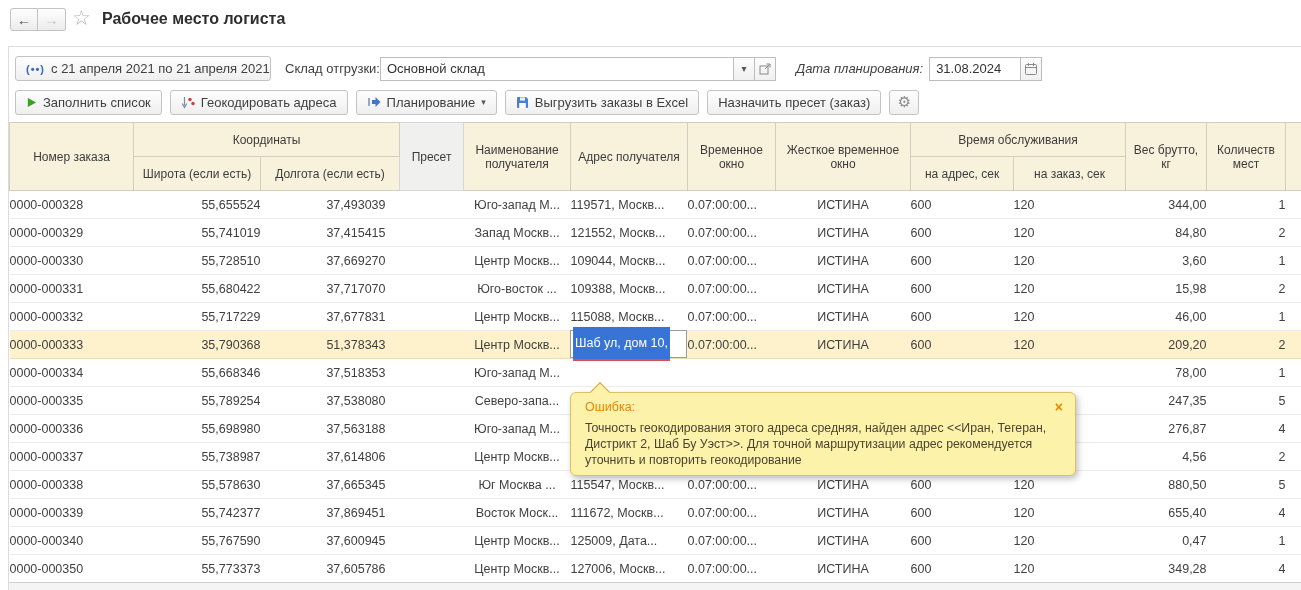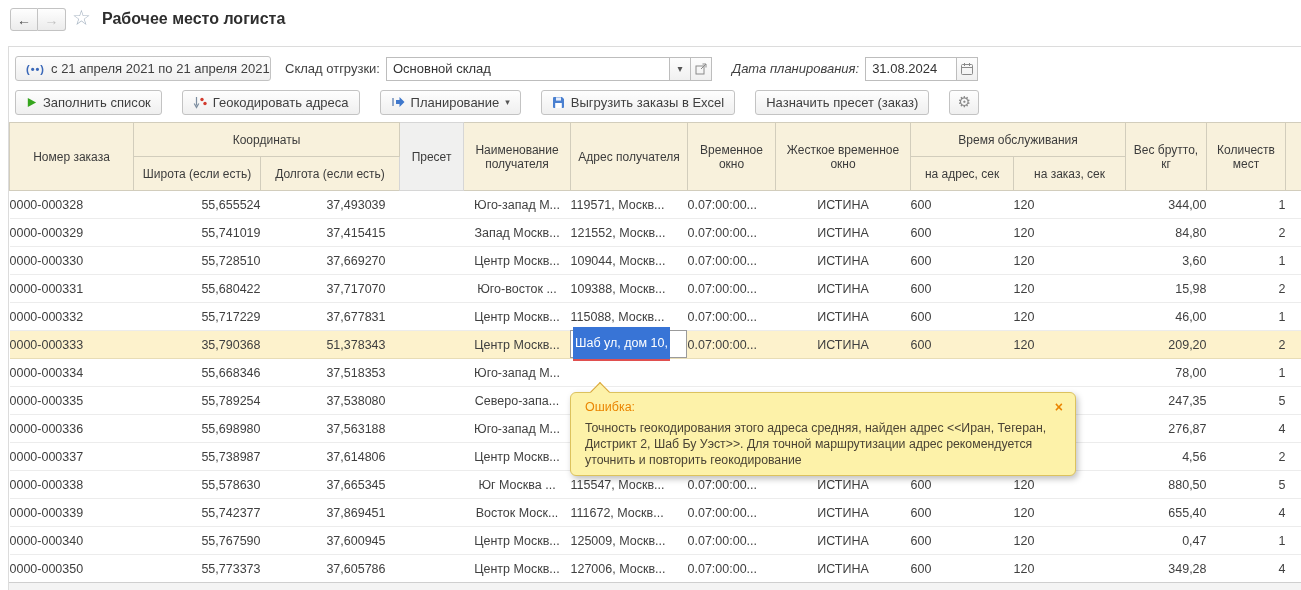--- a/index.html
+++ b/index.html
@@ -32,21 +32,21 @@
   .flabel { font-size:13px; color:#3f3f3f; white-space:nowrap; }
   .tinput {
     height:24px; border:1px solid #bdbdbd; background:#fff; font-size:13px; color:#333;
     padding:0 6px; display:flex; align-items:center; white-space:nowrap; overflow:hidden;
   }
   .mini-btn {
     width:21px; height:24px; border:1px solid #bdbdbd; border-left:none; background:linear-gradient(#fdfdfd,#f0f0f0);
     display:flex; align-items:center; justify-content:center; font-size:10px; color:#555; cursor:pointer;
   }
   
-  .toolbar-row { position:absolute; left:15px; top:89px; height:26px; display:flex; gap:20px; align-items:center; }
+  .toolbar-row { position:absolute; left:15px; top:89px; height:26px; display:flex; gap:8px; align-items:center; }
   .tb-icon { margin-right:6px; display:flex; align-items:center; }
   .caret { margin-left:6px; font-size:9px; color:#555; }
   .gear-btn { width:30px; justify-content:center; padding:0; font-size:15px; color:#8a8a8a; }
   
   .grid-wrap { position:absolute; left:9px; top:122px; width:1292px; height:460px; overflow:hidden; }
   table.grid { border-collapse:collapse; table-layout:fixed; width:1336px; }
   .grid thead th {
     background:#f8f1dc; border:1px solid #d2cdbc; font-weight:normal; font-size:12px; color:#3c3c3c;
     text-align:center; vertical-align:middle; padding:2px 4px; overflow:hidden; white-space:normal;
   }
@@ -108,21 +108,21 @@
 </div>
 <div class="panel-top"></div>
 <div class="panel-left"></div>
 
 <div class="filter-row">
   <div class="btn" style="width:256px;">
     <span class="period-icon">(••)</span>
     <span>с 21 апреля 2021 по 21 апреля 2021</span>
   </div>
   <div class="flabel" style="margin-left:14px;">Склад отгрузки:</div>
-  <div class="tinput" style="margin-left:6px; width:284px;text-align:right;">
+  <div class="tinput" style="width:354px;text-align:right;">
     <span>Основной склад</span>
   </div>
   <div class="mini-btn">
       <span>▾</span>
     </div>
   <div class="mini-btn">
     <svg width="12" height="12" viewBox="0 0 12 12">
         <rect x="1" y="3" width="8" height="8" fill="none" stroke="#8a8a8a"></rect>
         <path d="M6 6 L11 1 M7.5 1 H11 V4.5" stroke="#8a8a8a" fill="none"></path>
       </svg>
@@ -419,21 +419,21 @@
           <td class="c-pl">4</td>
           <td></td>
         </tr>
 
         <tr>
           <td class="c-num">0000-000340</td>
           <td class="a-r">55,767590</td>
           <td class="a-r" style="padding-right:14px">37,600945</td>
           <td></td>
           <td class="a-l">Центр Москв...</td>
-          <td class="c-addr">125009, Москв...</td>
+          <td class="c-addr">125009, Дата...</td>
           <td class="c-win">0.07:00:00...</td>
           <td class="a-l">ИСТИНА</td>
           <td class="c-svc">600</td>
           <td class="c-svc">120</td>
           <td class="c-w">0,47</td>
           <td class="c-pl">1</td>
           <td></td>
         </tr>
 
         <tr>

